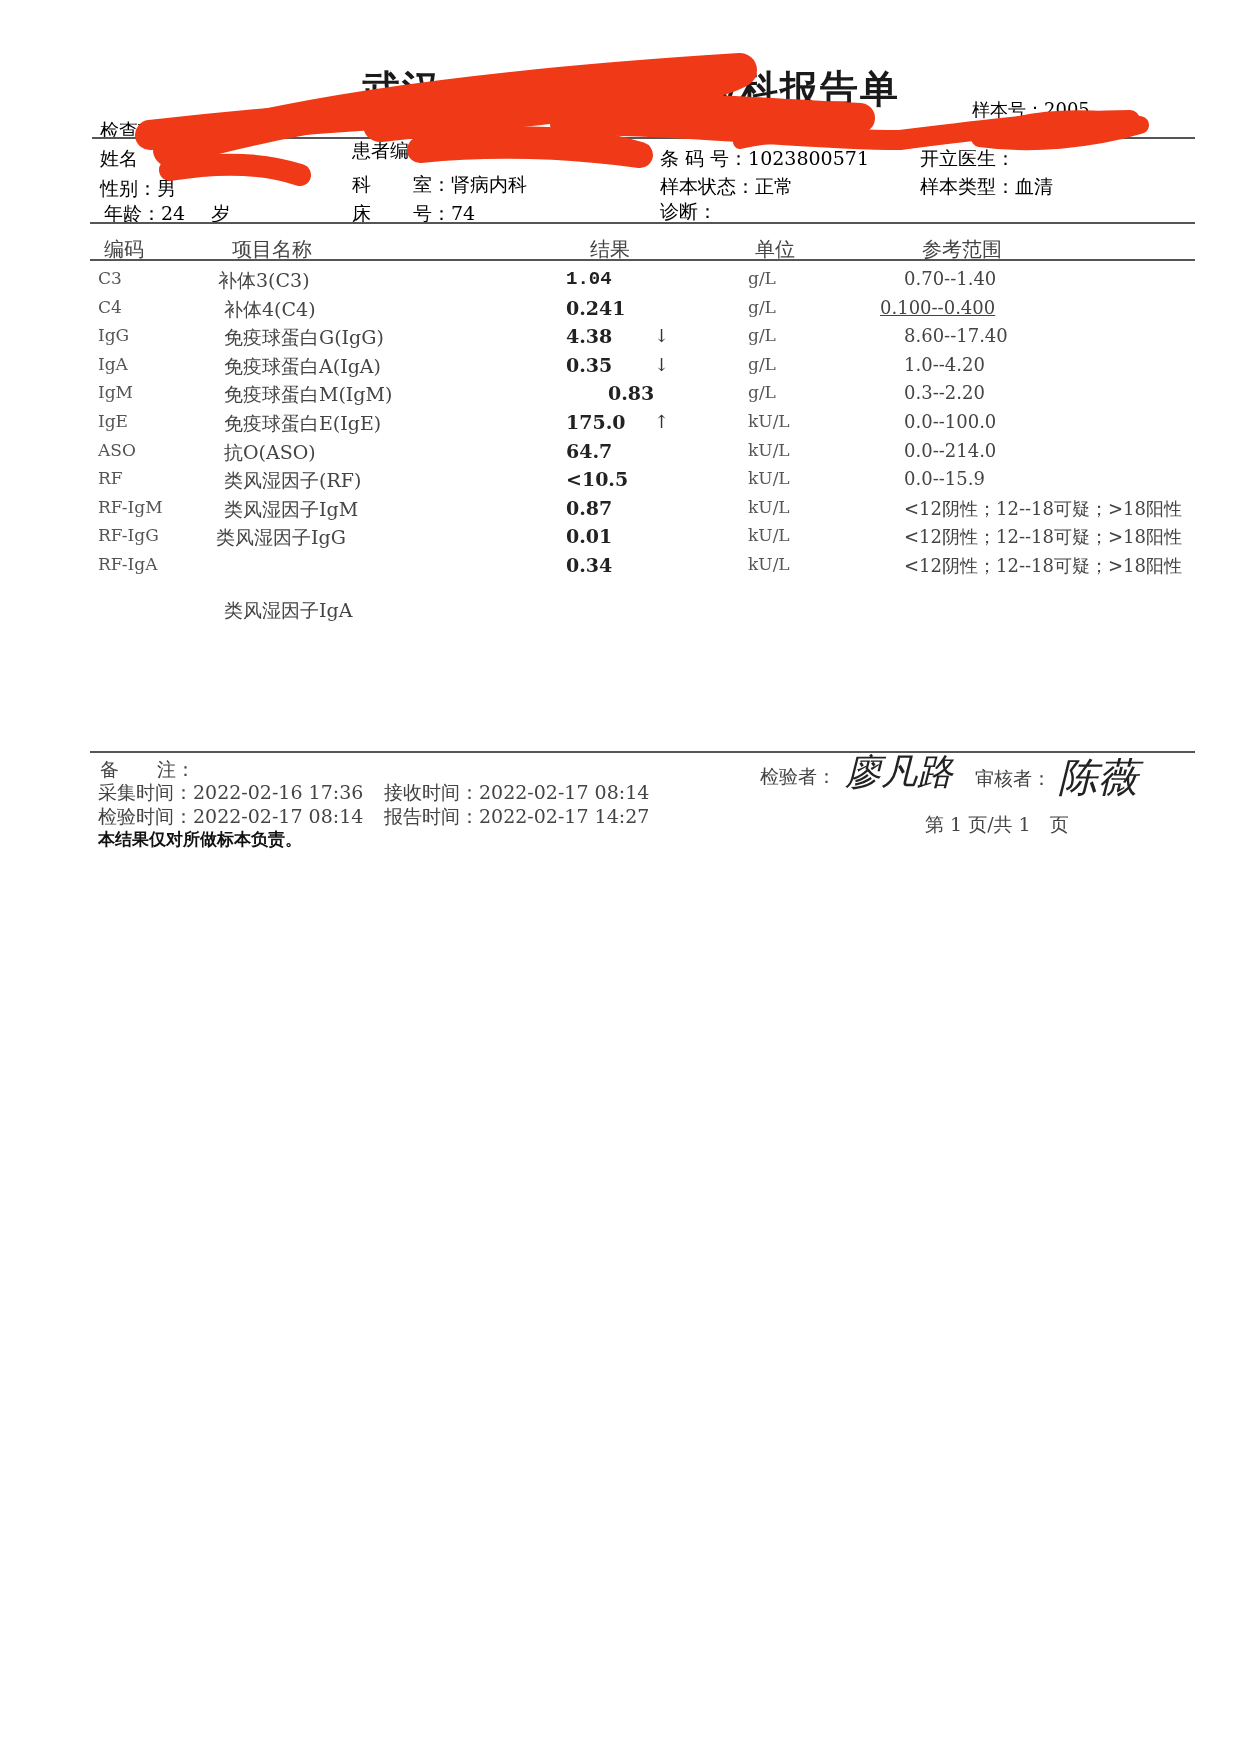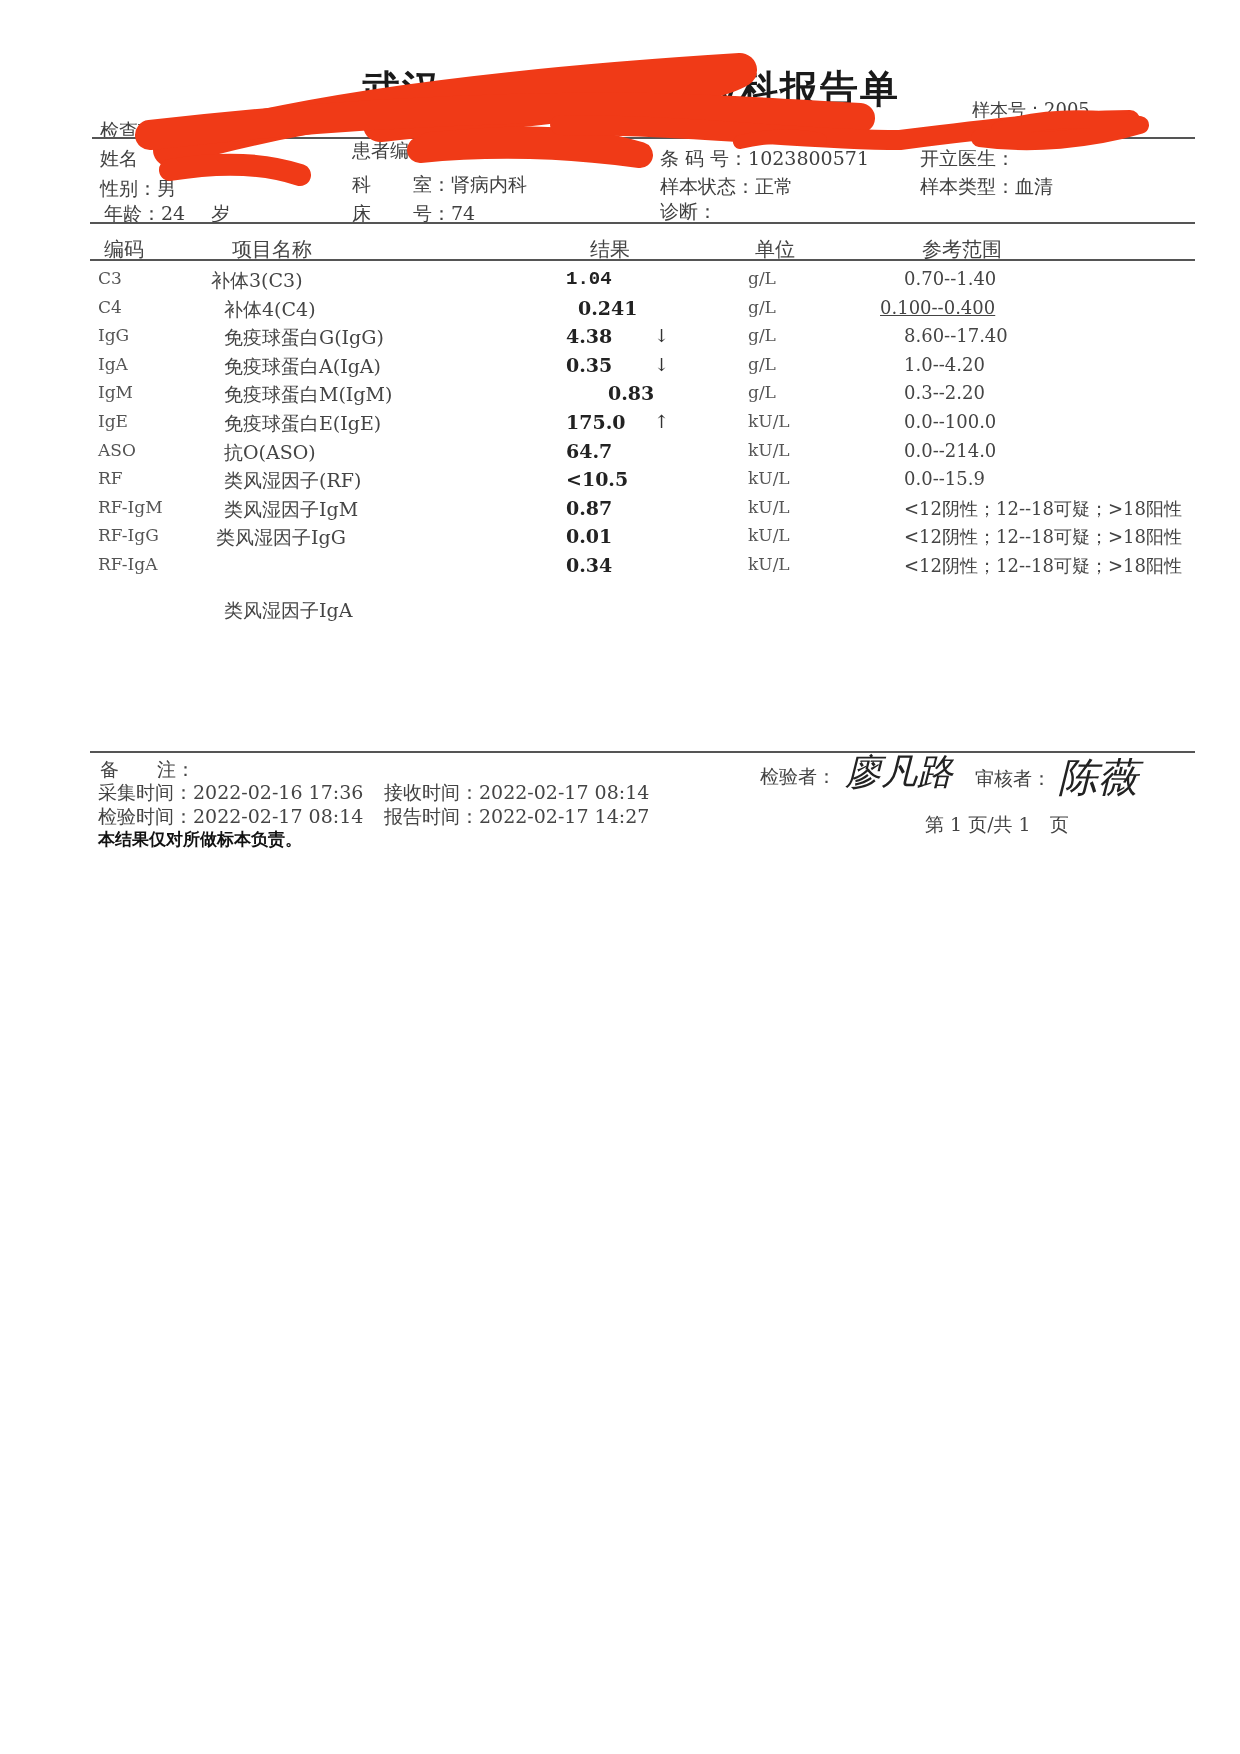--- a/index.html
+++ b/index.html
@@ -2,21 +2,21 @@
 <html><head>
   <meta charset="utf-8">
   <style>
     html, body { margin:0; padding:0; }
     body {
       width:1240px; height:1754px; background:#ffffff; position:relative; overflow:hidden;
       font-family: "DejaVu Serif", "Liberation Serif", serif; color:#3a3a3a;
     }
     .abs { position:absolute; white-space:nowrap; }
     .title { font-family: "DejaVu Sans", "Liberation Sans", sans-serif; font-size:38px; font-weight:bold; color:#1a1a1a; letter-spacing:2px; }
-    .meta { font-size:19px; color:#404040; }
+    .meta { font-size:19px; color:#000000; }
     .hline { position:absolute; height:2px; background:#555; }
     .th { font-size:20px; color:#444; }
     .cell { font-size:17px; color:#555; }
     .cell-name { font-size:19px; color:#444; }
     .cell-result { font-size:19px; color:#222; font-weight:bold; }
     .cell-ref { font-size:18px; color:#444; }
     .flag { font-size:18px; color:#333; }
     .foot { font-size:19px; color:#444; }
     .foot-bold { font-size:17px; color:#111; font-weight:bold; font-family:"DejaVu Sans","Liberation Sans",sans-serif; }
     .sig { font-family: "DejaVu Serif", serif; font-style:italic; font-size:36px; color:#222; }
@@ -62,30 +62,30 @@
   <div class="abs th" style="left:232px; top:236px;">项目名称</div>
   <div class="abs th" style="left:590px; top:236px;">结果</div>
   <div class="abs th" style="left:755px; top:236px;">单位</div>
   <div class="abs th" style="left:922px; top:236px;">参考范围</div>
 </div>
 <div class="hline" style="left:90px; top:259px; width:1105px;"></div>
 
 <div id="rows">
     <div>
       <div class="abs cell" style="left: 98px; top: 268px;">C3</div>
-      <div class="abs cell-name" style="left: 211px; top: 268px; text-align: right;">补体3(C3)</div>
+      <div class="abs cell-name" style="left: 218px; top: 268px; text-align: right;">补体3(C3)</div>
       <div class="abs cell-result" style="left: 566px; top: 268px; font-family: Liberation Mono, monospace;">1.04</div>
       <div class="abs flag" style="left: 654px; top: 268px;"></div>
       <div class="abs cell" style="left: 748px; top: 268px;">g/L</div>
       <div class="abs cell-ref" style="left: 904px; top: 268px;">0.70--1.40</div>
     </div>
     <div>
       <div class="abs cell" style="left: 98px; top: 297px;">C4</div>
       <div class="abs cell-name" style="left: 224px; top: 297px;">补体4(C4)</div>
-      <div class="abs cell-result" style="left: 566px; top: 297px; margin-left: 12px;">0.241</div>
+      <div class="abs cell-result" style="left: 566px; top: 297px;">0.241</div>
       <div class="abs flag" style="left: 654px; top: 297px;"></div>
       <div class="abs cell" style="left: 748px; top: 297px;">g/L</div>
       <div class="abs cell-ref" style="left: 880px; top: 297px; text-decoration: underline;">0.100--0.400</div>
     </div>
     <div>
       <div class="abs cell" style="left: 98px; top: 325px;">IgG</div>
       <div class="abs cell-name" style="left: 224px; top: 325px;">免疫球蛋白G(IgG)</div>
       <div class="abs cell-result" style="left: 566px; top: 325px;">4.38</div>
       <div class="abs flag" style="left: 654px; top: 325px;">↓</div>
       <div class="abs cell" style="left: 748px; top: 325px;">g/L</div>

